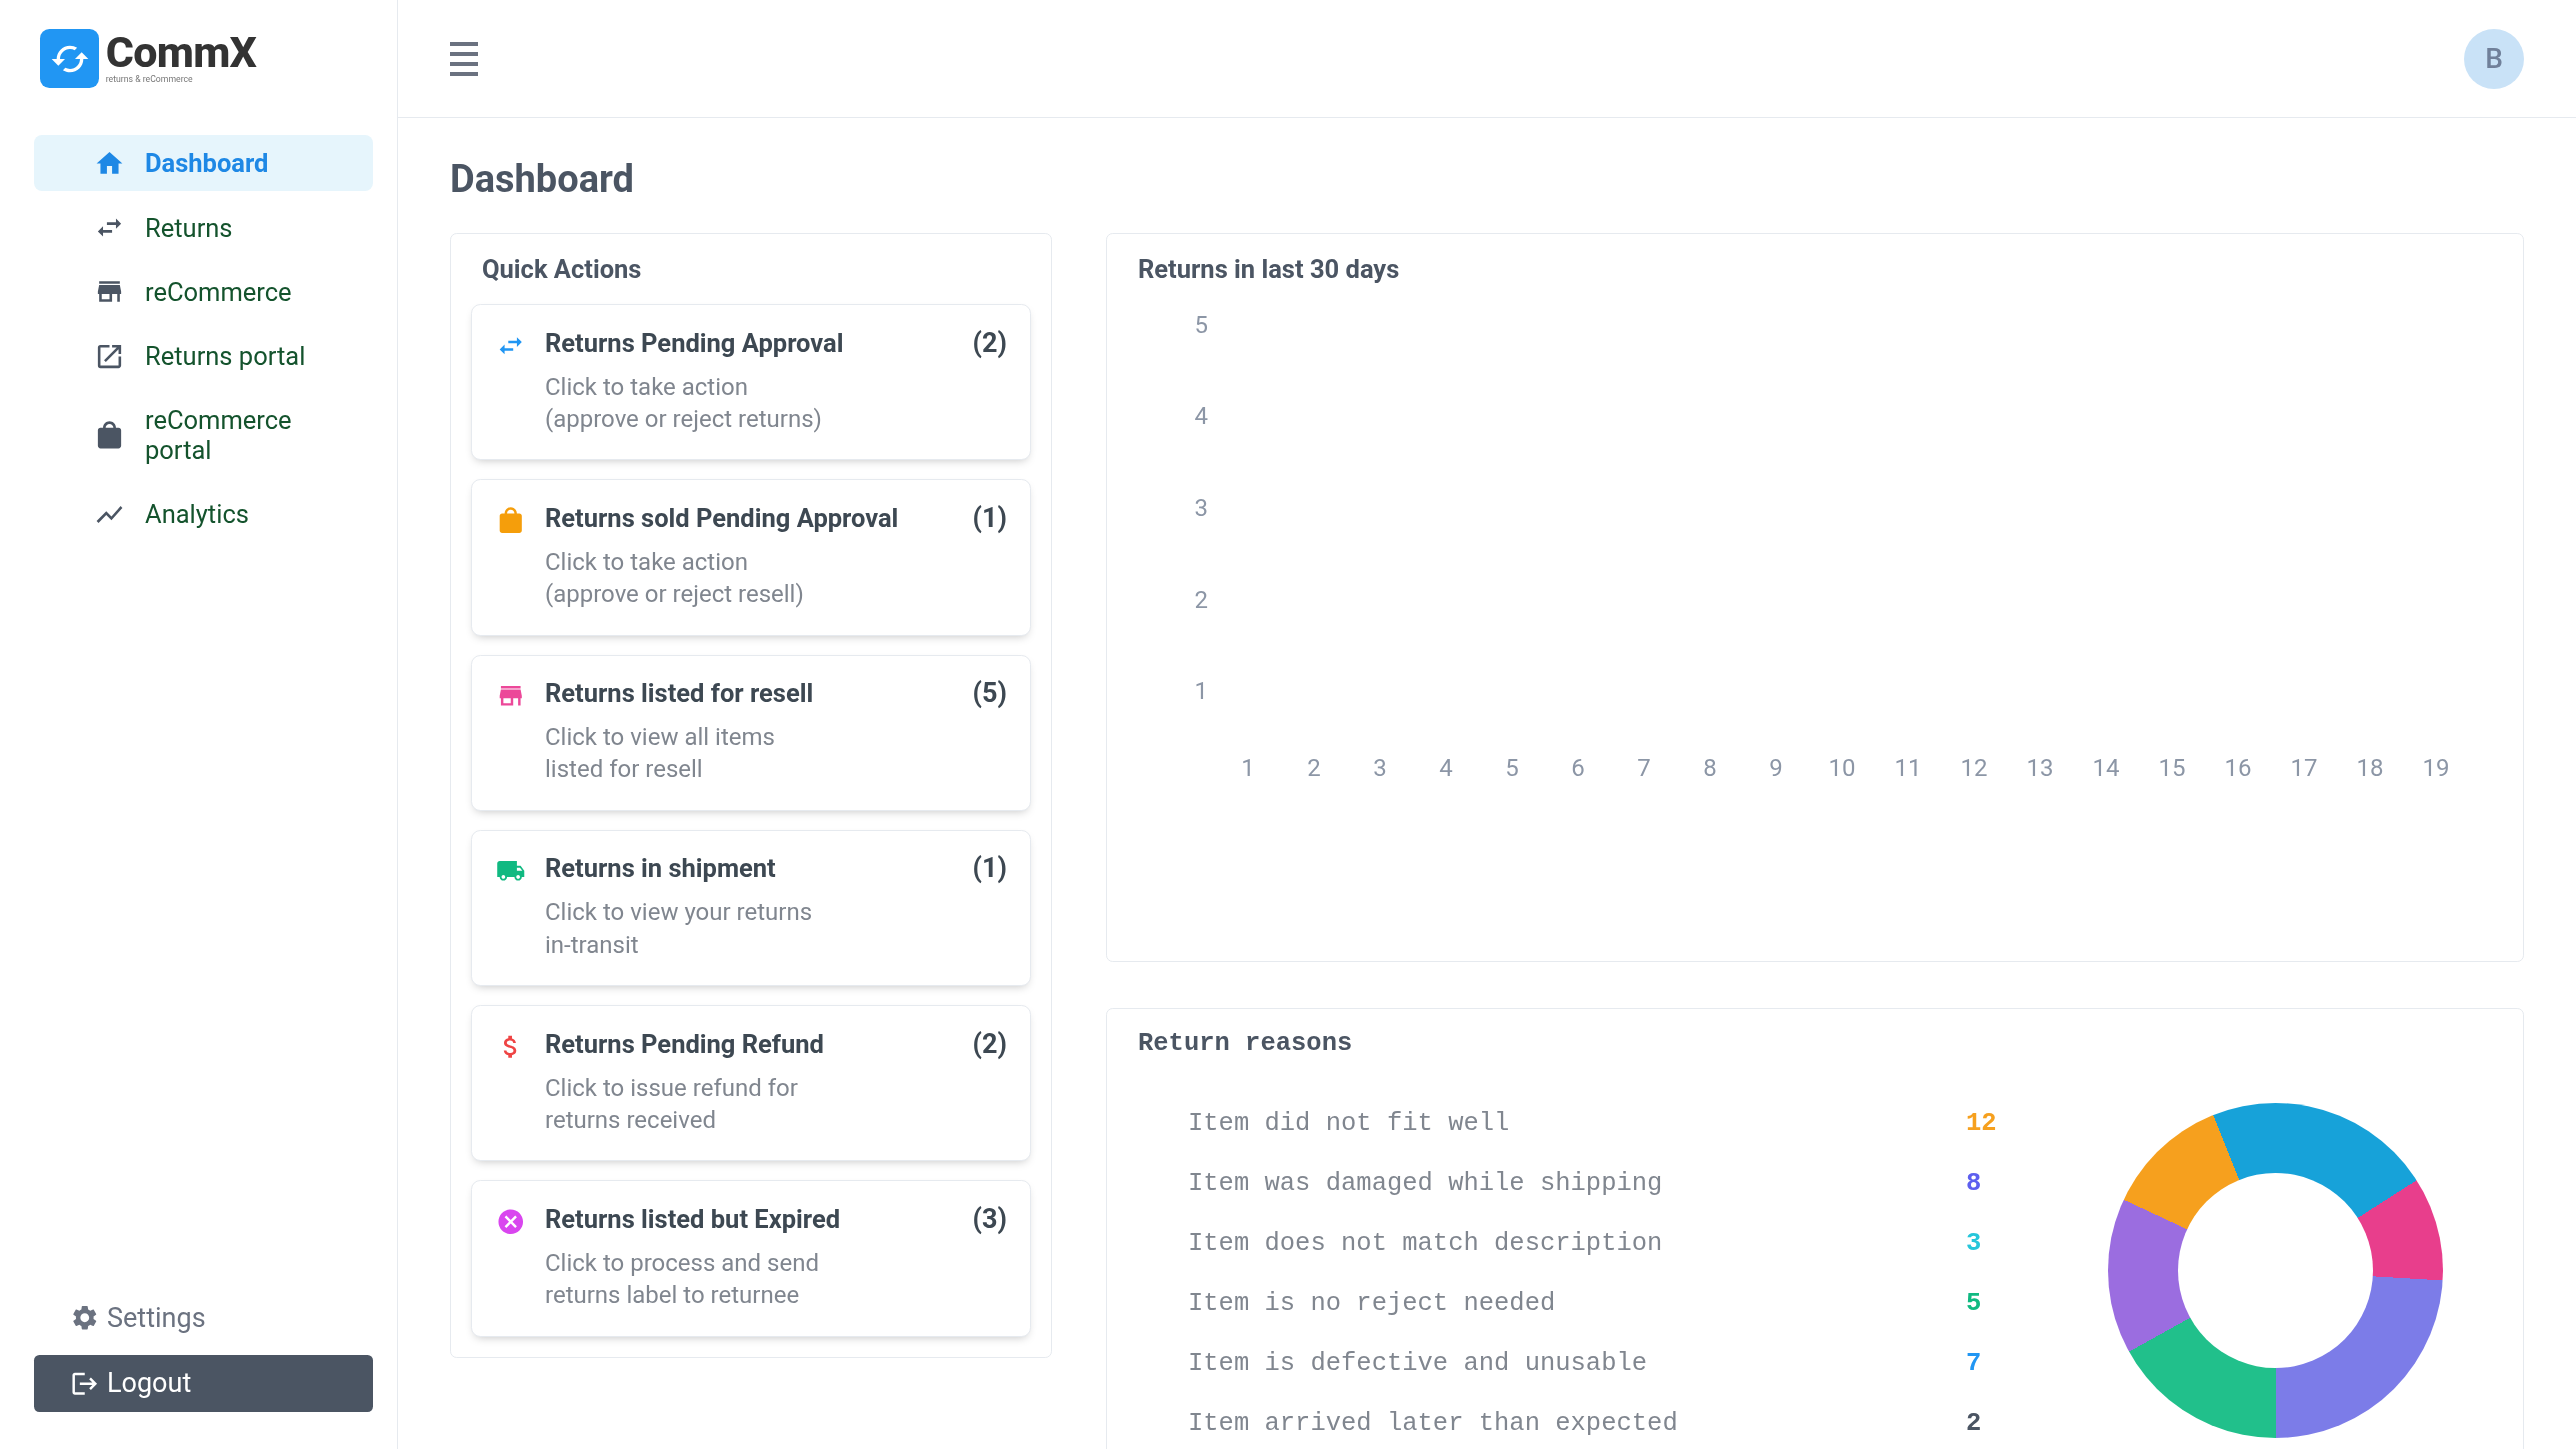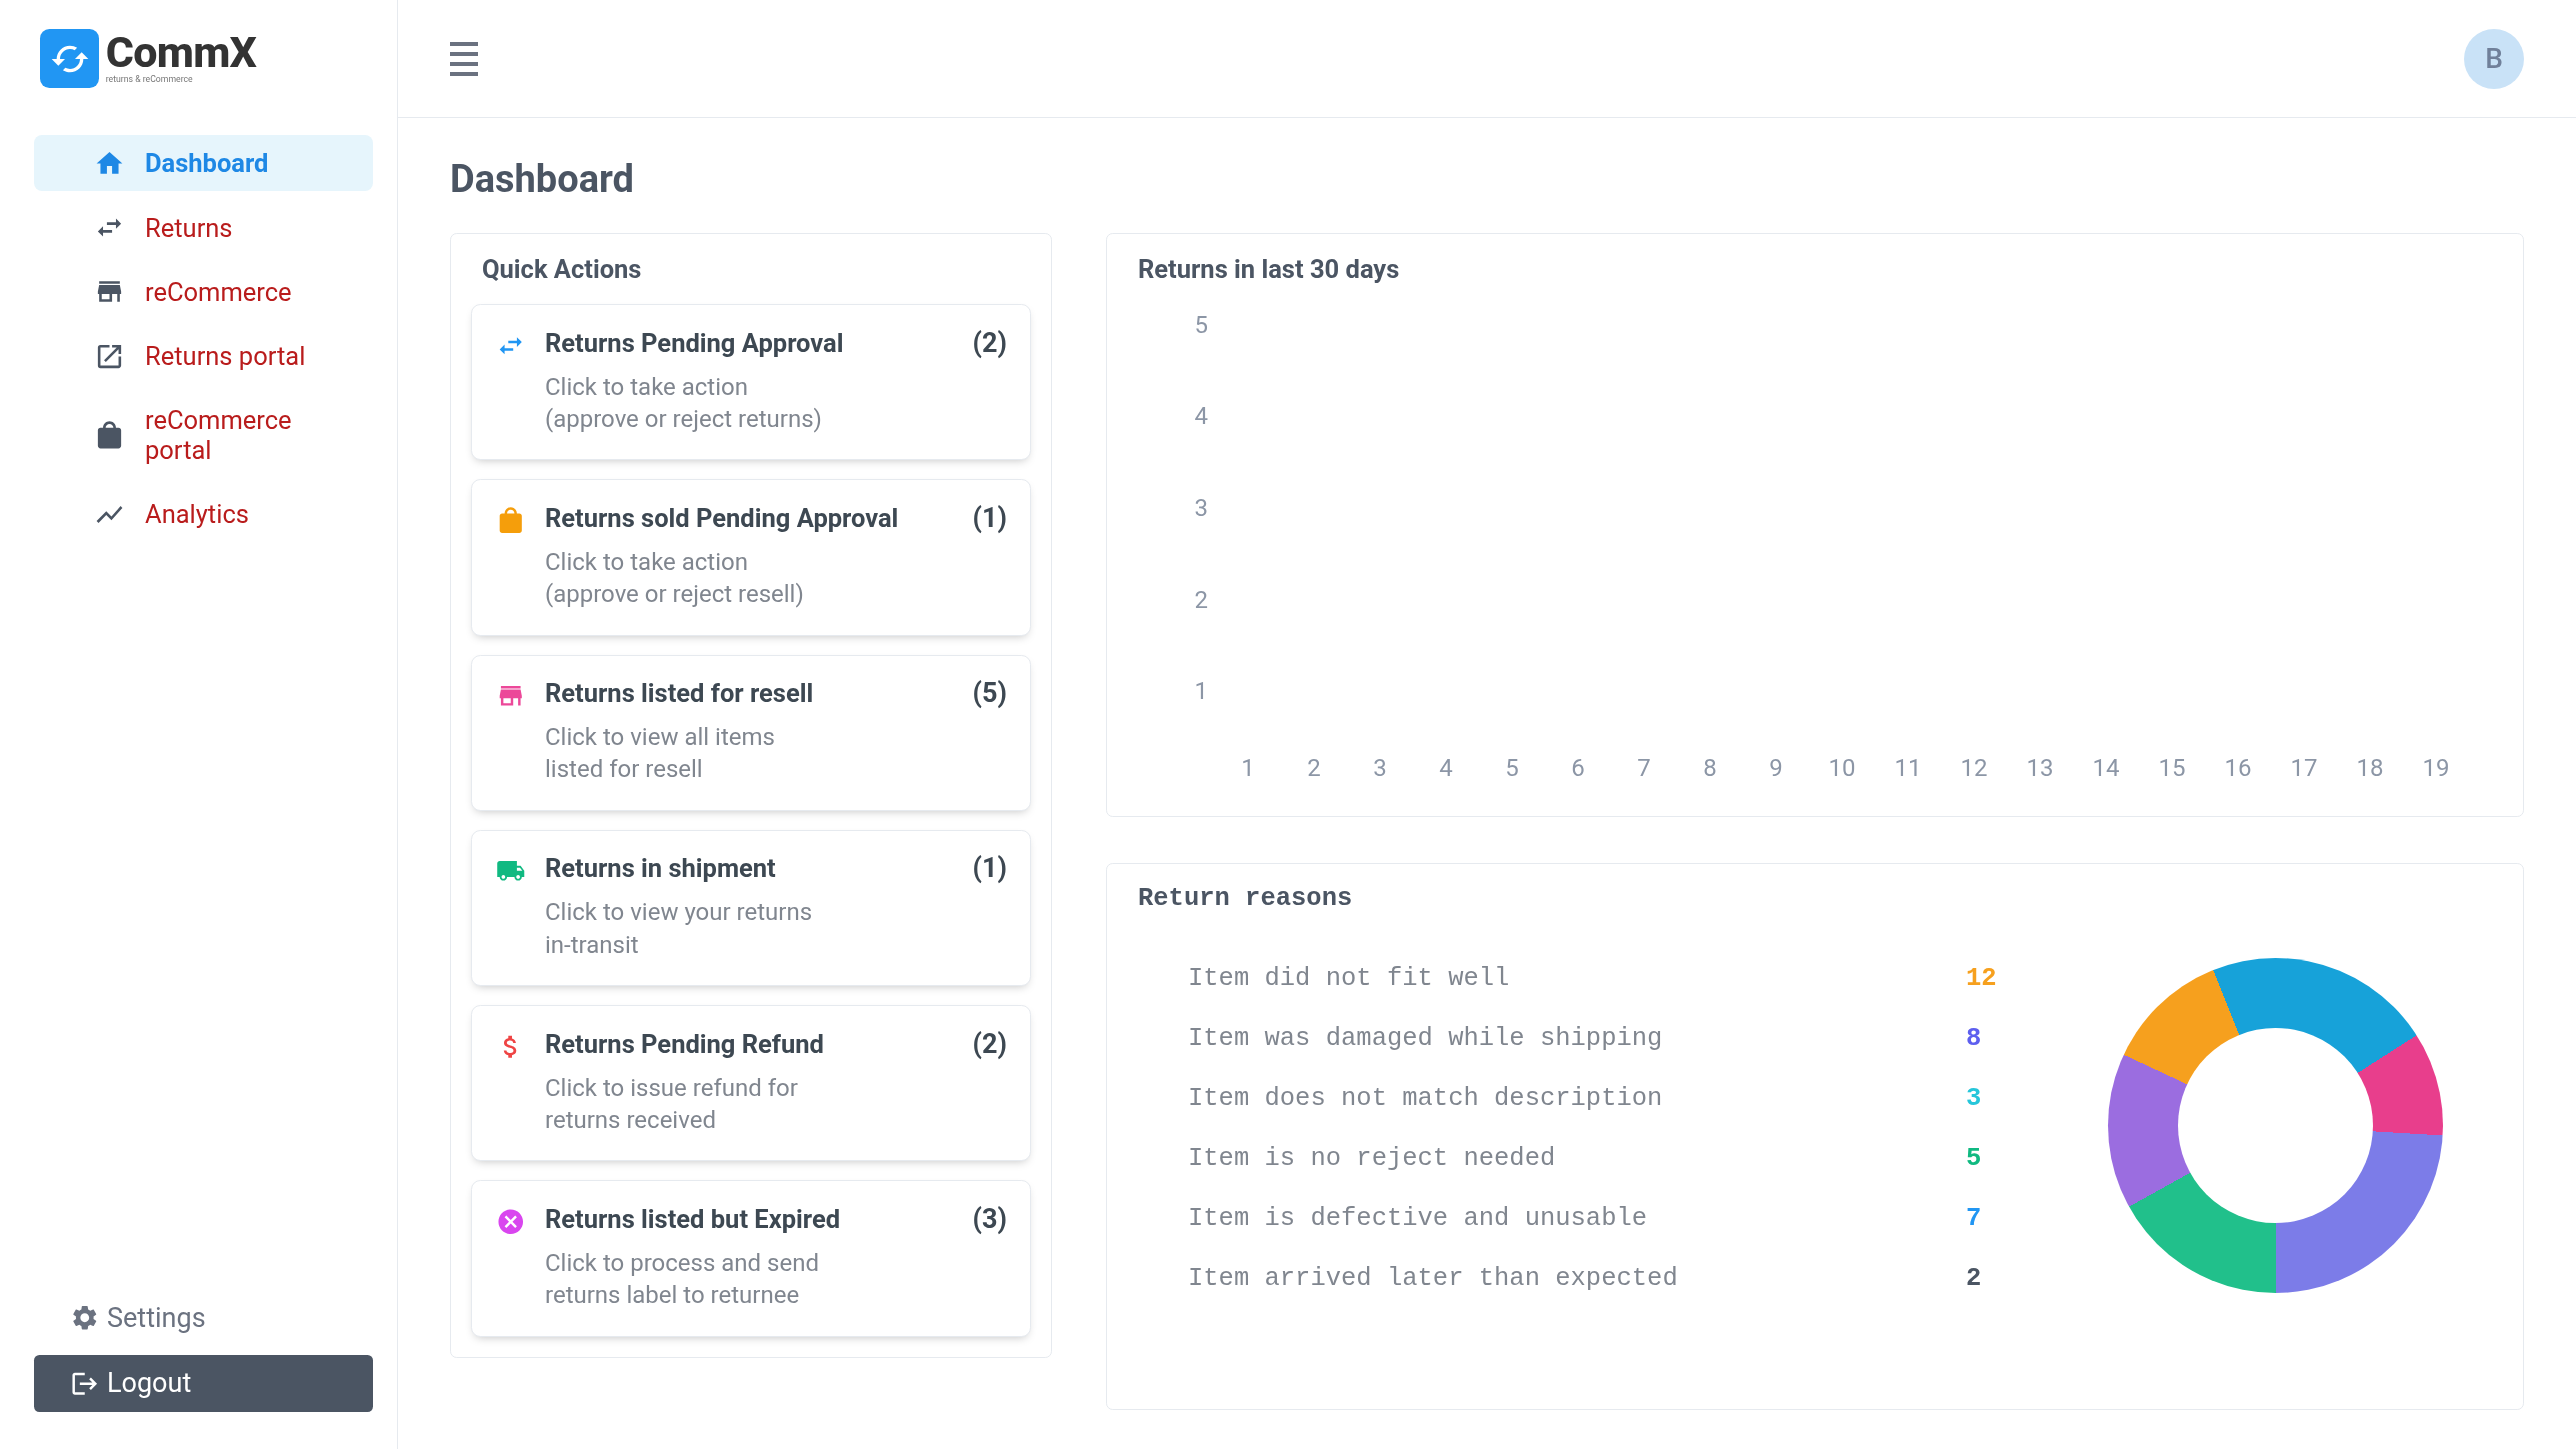--- a/index.html
+++ b/index.html
@@ -8,21 +8,21 @@
 .sidebar { width:398px; flex-shrink:0; display:flex; flex-direction:column; padding:29px 0; position:relative; }
 .sidebar::after { content:""; position:absolute; right:0; top:0; bottom:0; width:1.3px; background:#e6eaef; }
 .logo-wrap { padding:0 40px 47px 40px; }
 .logo { display:flex; align-items:center; gap:6.7px; }
 .logo-badge { width:59px; height:59px; background:#2196f3; border-radius:9.4px; display:flex; align-items:center; justify-content:center; }
 .logo-badge svg { width:40px; height:40px; fill:#fff; }
 .logo-text { display:flex; flex-direction:column; }
 .logo-main { font-size:43px; font-weight:800; color:#333; line-height:.9; letter-spacing:-0.7px; }
 .logo-sub { font-size:8.7px; color:#777; margin-top:2px; }
 .nav { display:flex; flex-direction:column; }
-.nav-item { display:flex; align-items:center; gap:20px; padding:12.7px 20px 12.7px 60px; font-size:25.5px; color:#b91c1c; cursor:pointer; margin:0 25.5px 8px 34px; border-radius:8px; }
+.nav-item { display:flex; align-items:center; gap:20px; padding:12.7px 20px 12.7px 60px; font-size:25.5px; color:#14532d; cursor:pointer; margin:0 25.5px 8px 34px; border-radius:8px; }
 .nav-item.active { background:#e6f5fc; color:#1e88e5; font-weight:700; }
 .nav-item .ico { width:31px; display:flex; align-items:center; justify-content:center; }
 .nav-item svg { width:31px; height:31px; }
 .nav-item.active svg { fill:#1e88e5; }
 .nav-item:not(.active) svg { fill:#4b5563; }
 .bottom-nav { margin-top:auto; display:flex; flex-direction:column; }
 .bottom-item { display:flex; align-items:center; gap:7px; padding:12.7px 20px 12.7px 35px; font-size:27px; color:#6b7280; cursor:pointer; margin:0 25.5px 8px 34px; border-radius:5.4px; }
 .bottom-item.logout-btn { background:#4b5563; color:#fff; }
 .bottom-item .ico { width:31px; display:flex; align-items:center; justify-content:center; }
 .bottom-item svg { width:29.5px; height:29.5px; fill:#6b7280; }
@@ -42,21 +42,21 @@
 .panel-body { padding:0 20px 20px; }
 .qa-list { display:flex; flex-direction:column; gap:19px; }
 .qa-card { border:1.3px solid #e6eaef; border-radius:9.4px; padding:21.5px 23px 24px 23px; cursor:pointer; box-shadow:0 4px 9.4px -4px rgba(0,0,0,.25); display:flex; gap:19px; background:#fff; }
 .qa-ico { width:31px; flex-shrink:0; display:flex; align-items:flex-start; justify-content:center; padding-top:4px; }
 .qa-ico svg { width:29.5px; height:29.5px; }
 .qa-body { flex:1; }
 .qa-head { display:flex; align-items:baseline; gap:13.4px; }
 .qa-title { font-size:25.5px; font-weight:700; color:#3d4852; flex:1; }
 .qa-count { font-size:27px; font-weight:700; color:#3d4852; }
 .qa-sub { font-size:24px; color:#80868f; line-height:1.35; margin-top:12px; }
-.chart-panel { height:584px; }
+.chart-panel { height:729px; }
 .chart-body { padding:6.7px 54px 13.4px 54px; height:calc(100% - 67px); position:relative; }
 .bar-area { position:relative; height:416px; margin-left:54px; }
 .y-axis { position:absolute; left:-54px; top:0; bottom:21.5px; width:47px; display:flex; flex-direction:column; justify-content:space-between; align-items:flex-end; font-size:24px; color:#8c96a6; padding-bottom:0; }
 .bars { position:absolute; left:0; right:0; bottom:0; top:0; display:flex; align-items:flex-end; gap:0; }
 .bar-col { flex:1; display:flex; flex-direction:column; align-items:center; }
 .bar { width:23px; border-radius:11.4px; background:linear-gradient(to bottom,#62cbf1,#7e87e9); }
 .x-axis { display:flex; margin-left:54px; margin-top:27px; }
 .x-tick { flex:1; text-align:center; font-size:24px; color:#8c96a6; }
 .reasons-panel { flex:1;font-family:Liberation Mono, monospace; }
 .reasons-body { display:flex; padding:20px 67px 40px 81px; gap:54px; align-items:flex-end; }

